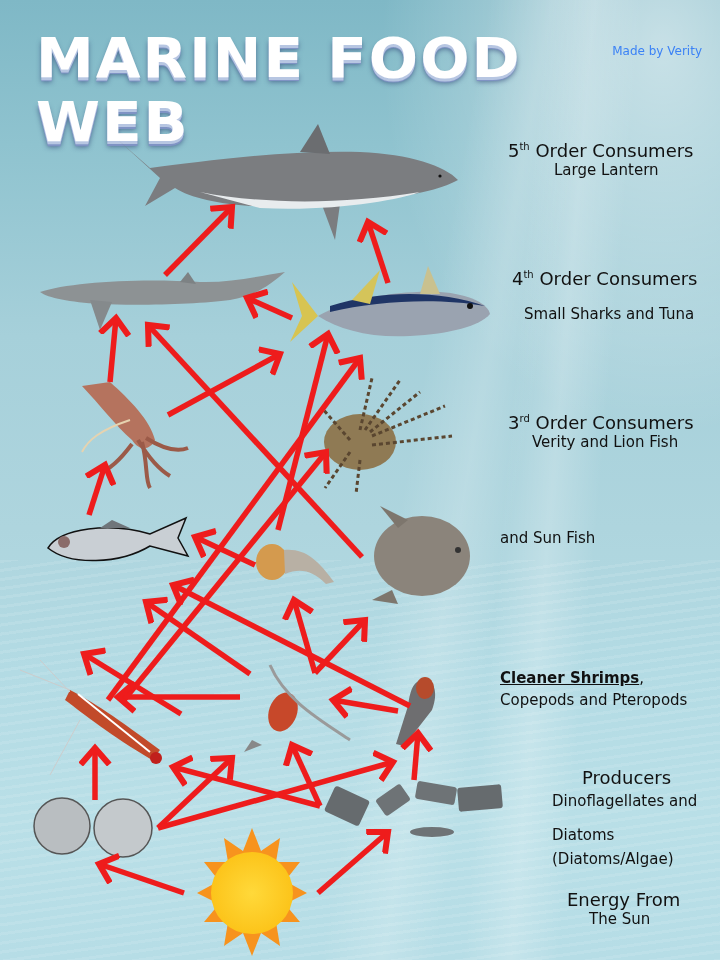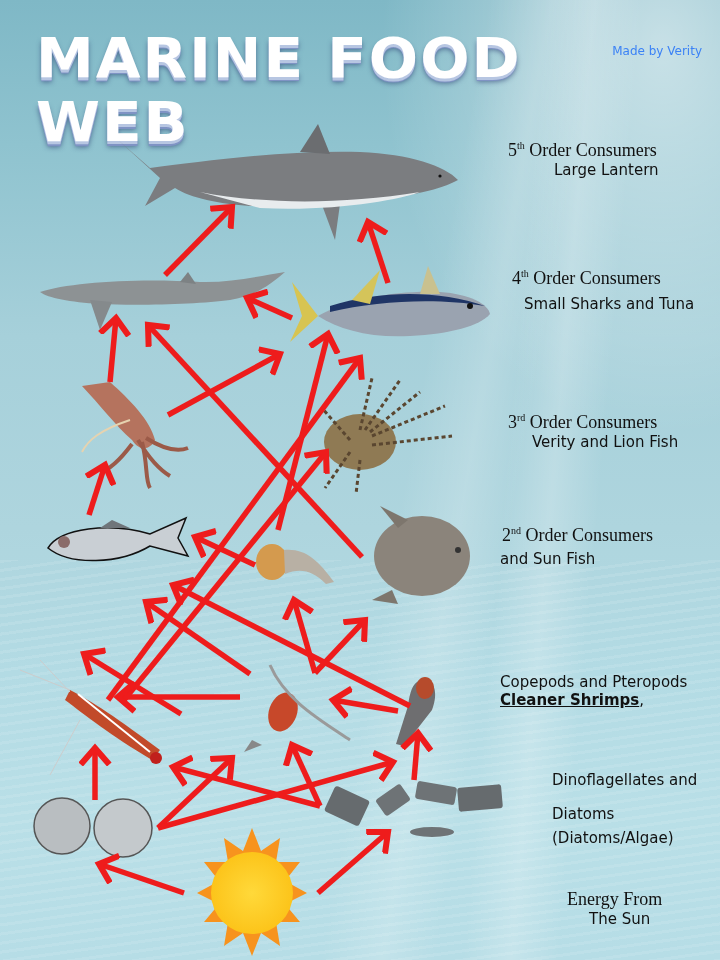--- a/index.html
+++ b/index.html
@@ -12,21 +12,21 @@
         linear-gradient(95deg, transparent 68%, rgba(255,255,255,0.22) 74%, transparent 80%),
         radial-gradient(ellipse at 92% 5%, rgba(255,255,255,0.55), transparent 30%); }
     .water { position:absolute; left:0; right:0; top:560px; bottom:0; pointer-events:none;
       background: repeating-linear-gradient(172deg, rgba(255,255,255,0.10) 0 3px, transparent 3px 9px); }
     .credit { position:absolute; right:18px; top:12px; font-size:12px; color:#3b82f6;margin-top:32px; }
     .title { position:absolute; left:36px; top:22px; width:650px; font-family:"DejaVu Sans", sans-serif;
       font-weight:bold; font-size:58px; letter-spacing:2px; color:#fff;
       text-shadow: 0 3px 0 #b7c6e2, 0 5px 0 #7f93c4, 0 6px 6px rgba(40,60,110,.6);
       transform: scaleY(0.95); }
     .label { position:absolute; color:#111; text-align:left; }
-    .label .h { font-size:18px;font-family:Liberation Serif, serif; }
+    .label .h { font-size:18px; }
     .label .s { font-size:15px; }
     .label sup { font-size:10px; }
     .u { text-decoration:underline; font-weight:bold; }
     svg.web { position:absolute; left:0; top:0; }
   </style>
 </head>
 <body>
 
 <div class="rays"></div>
 <div class="water"></div>
@@ -170,35 +170,35 @@
     <line x1="318" y1="893" x2="388" y2="832"></line>
   </g>
 </svg>
 
 <div class="label" style="left:508px; top:140px;">
   <div class="h"><span>5</span><sup>th</sup> <span>Order Consumers</span></div>
   <div class="s" style="padding-left:46px;">Large Lantern</div>
 </div>
 <div class="label" style="left:512px; top:268px;">
   <div class="h"><span>4</span><sup>th</sup> <span>Order Consumers</span></div>
-  <div class="s" style="padding-left:12px; margin-top:6px;">Small Sharks and Tuna</div>
+  <div class="s" style="padding-left:12px; margin-top:16px;">Small Sharks and Tuna</div>
 </div>
 <div class="label" style="left:508px; top:412px;">
   <div class="h"><span>3</span><sup>rd</sup> <span>Order Consumers</span></div>
   <div class="s" style="padding-left:24px;">Verity and Lion Fish</div>
 </div>
 <div class="label" style="left:500px; top:525px;">
-  <div class="h" style="padding-left:2px;"><span>2</span><sup>nd</sup> <span>Order Consumers</span></div>
   <div class="s" style="margin-top:4px;">and Sun Fish</div>
 </div>
 <div class="label" style="left:500px; top:669px;">
+  <div class="s"><span class="u">Cleaner Shrimps</span><span>,</span></div>
   <div class="s" style="margin-top:4px;">Copepods and Pteropods</div>
-  <div class="s"><span class="u">Cleaner Shrimps</span><span>,</span></div>
 </div>
 <div class="label" style="left:552px; top:767px;">
+  <div class="h" style="padding-left:30px;">Producers</div>
   <div class="s" style="margin-top:4px;">Dinoflagellates and</div>
   <div class="s" style="margin-top:16px;">Diatoms</div>
   <div class="s" style="margin-top:6px;">(Diatoms/Algae)</div>
 </div>
 <div class="label" style="left:567px; top:889px;">
   <div class="h">Energy From</div>
   <div class="s" style="padding-left:22px;">The Sun</div>
 </div>
 
 </body></html>

